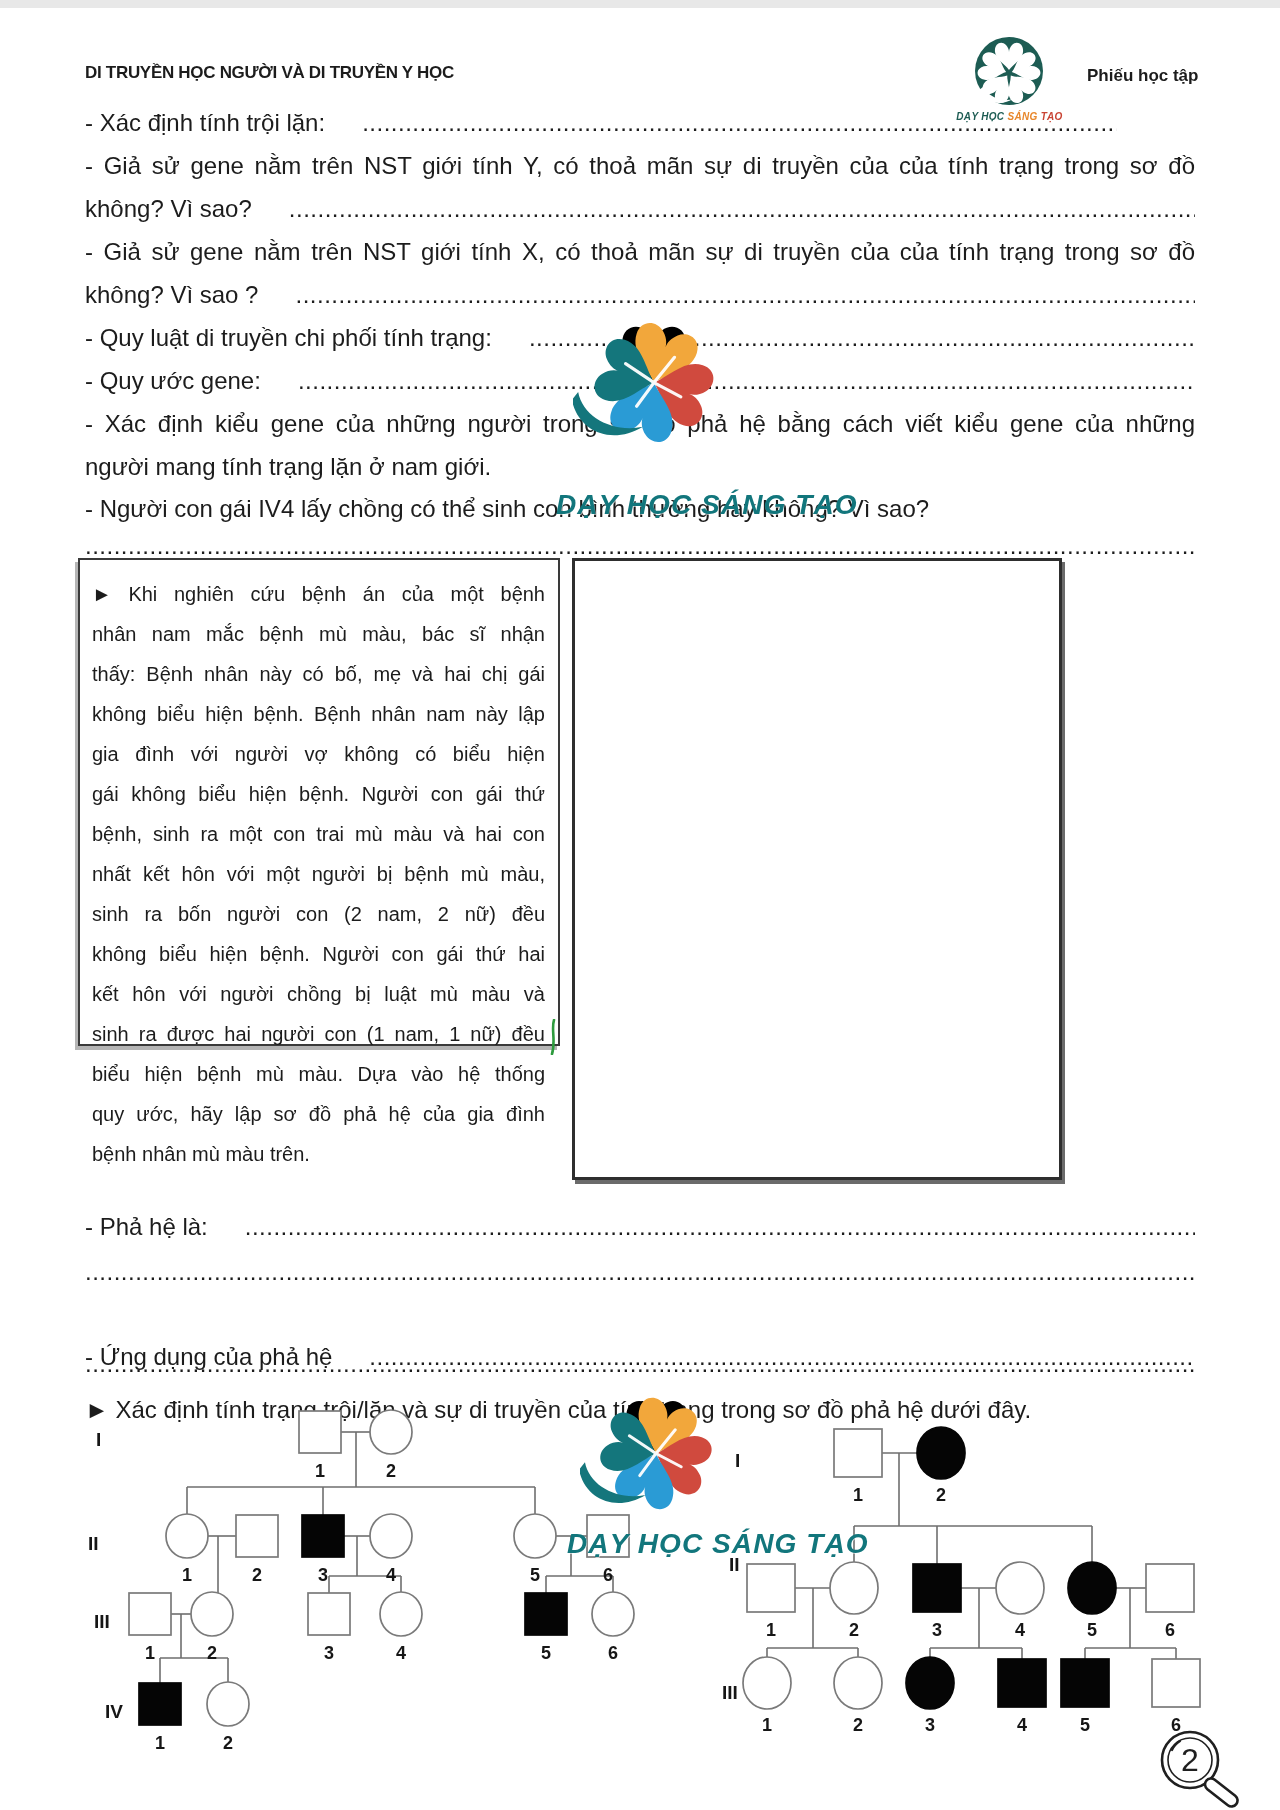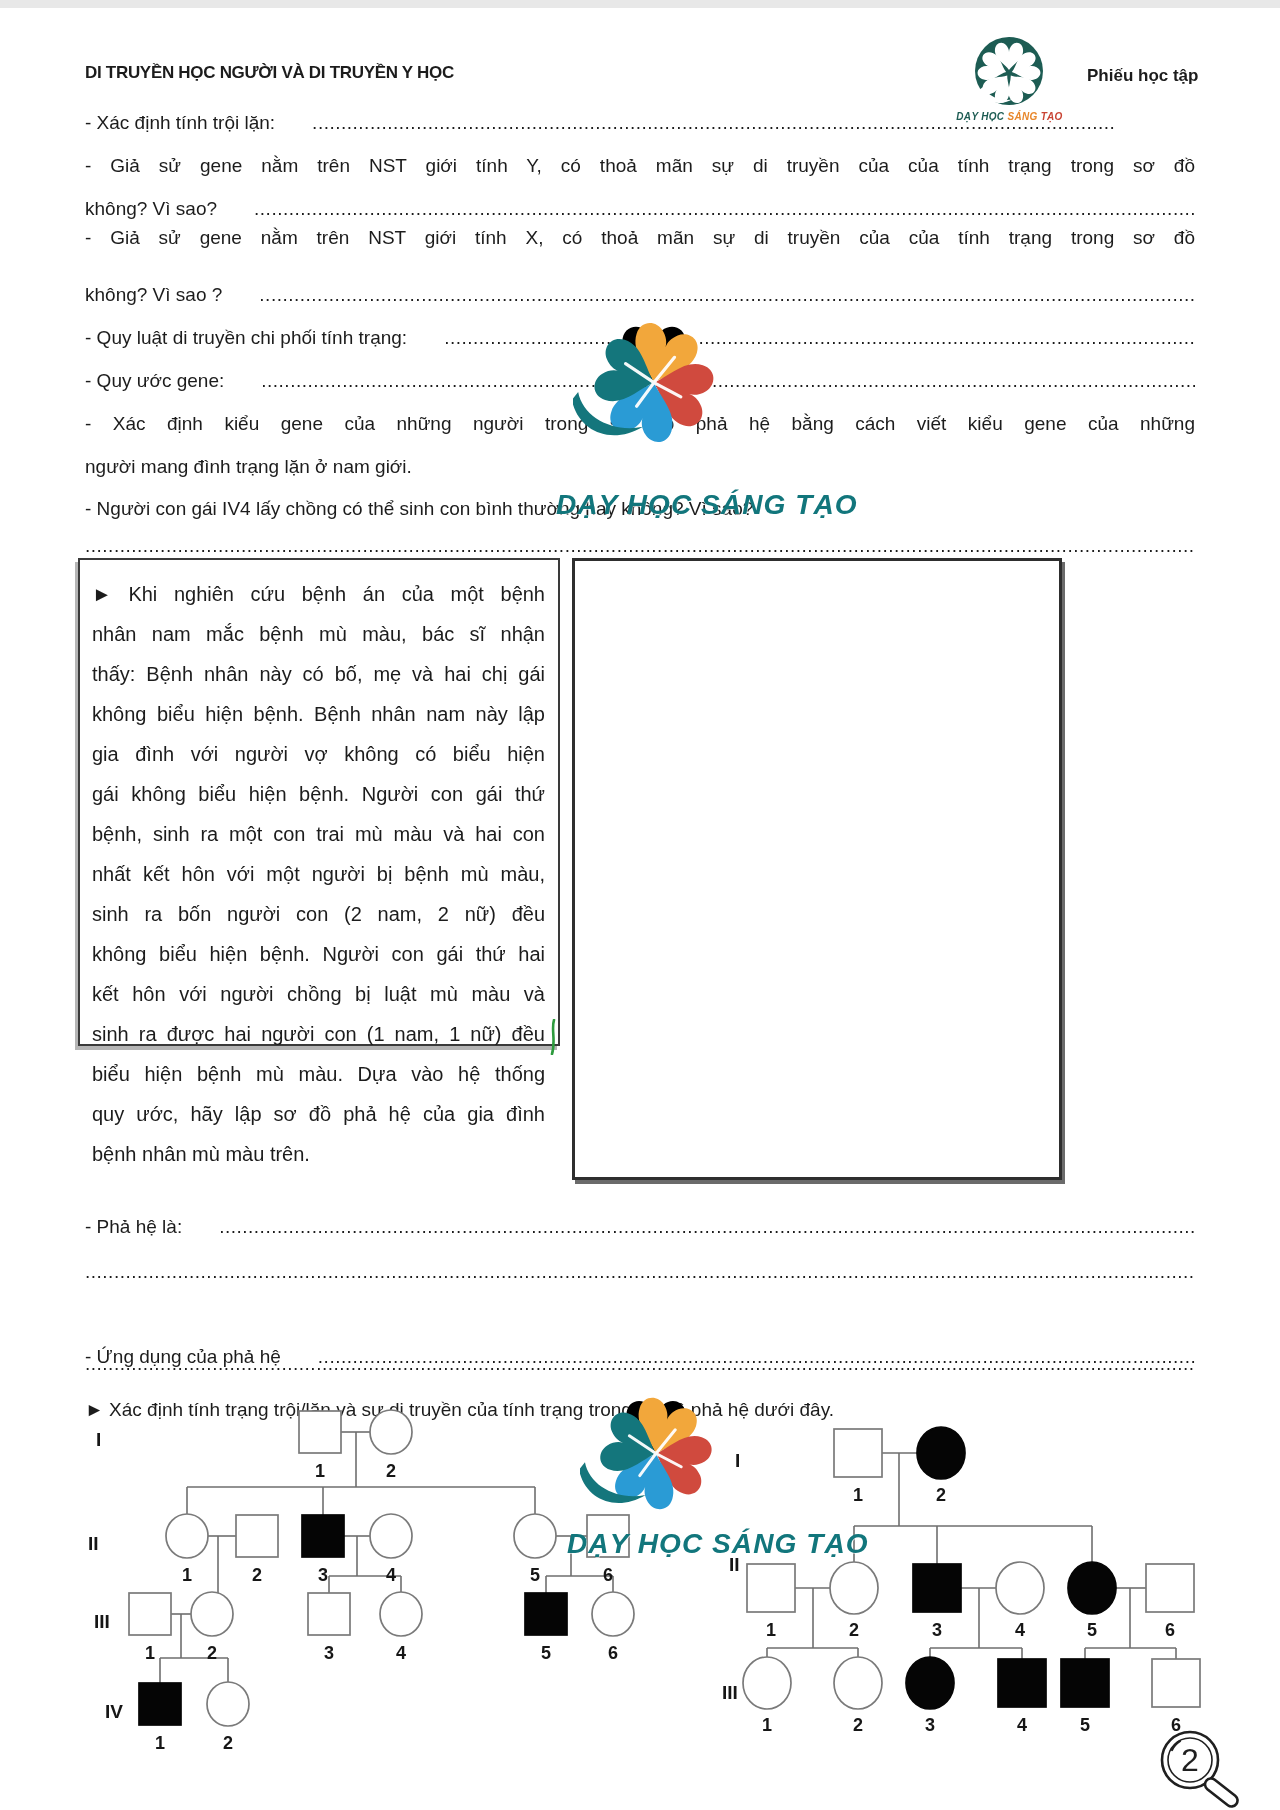--- a/index.html
+++ b/index.html
@@ -6,21 +6,21 @@
   .page{position:relative;width:1280px;height:1810px;background:#ffffff;margin:8px auto;
         font-family:"Liberation Sans",sans-serif;color:#1c1c1c;overflow:hidden;}
   
   .hdr-title{position:absolute;left:85px;top:55px;font-size:17px;font-weight:bold;letter-spacing:-0.3px;}
   .hdr-sheet{position:absolute;left:1087px;top:58px;font-size:17px;font-weight:bold;}
   .logo{position:absolute;left:969px;top:26px;width:80px;height:78px;}
   .logo-caption{position:absolute;left:952px;top:103px;width:115px;text-align:center;
                 font-size:10px;font-weight:bold;font-style:italic;letter-spacing:0.3px;white-space:nowrap;}
   .cap-teal{color:#1D5C53;} .cap-orange{color:#E8872B;} .cap-red{color:#C94434;}
   
-  .tline{position:absolute;left:85px;width:1110px;font-size:19px;line-height:28px;display:flex;overflow:hidden;gap:37px;}
+  .tline{position:absolute;left:85px;width:1110px;font-size:24px;line-height:28px;display:flex;overflow:hidden;gap:37px;}
   .tline .lbl{white-space:nowrap;}
   .dots{flex:1 1 auto;overflow:hidden;white-space:nowrap;letter-spacing:0.5px;color:#1c1c1c;}
   .just{display:block;text-align:justify;text-align-last:justify;white-space:normal;}
   .plain{display:block;white-space:nowrap;}
   
   .case-box{position:absolute;left:78px;top:550px;width:482px;height:488px;box-sizing:border-box;
             border:2px solid #3a3a3a;box-shadow:-3px 4px 0 rgba(120,120,120,0.55);background:#fff;
             padding:14px 13px 0 12px;}
   .case-line{font-size:20px;line-height:40px;text-align:justify;text-align-last:justify;color:#1c1c1c;}
   .case-line:last-child{text-align-last:left;}
@@ -69,35 +69,35 @@
 
   <div class="tline" style="top:101px;width:1032px">
     <span class="lbl">- Xác định tính trội lặn:</span>
       <span class="dots">....................................................................................................................................................................................................................................................................................................................................................................................................................................</span>
   </div>
   <div class="tline just" style="top:144px">- Giả sử gene nằm trên NST giới tính Y, có thoả mãn sự di truyền của của tính trạng trong sơ đồ</div>
   <div class="tline" style="top:187px">
     <span class="lbl">không? Vì sao?</span>
       <span class="dots">....................................................................................................................................................................................................................................................................................................................................................................................................................................</span>
   </div>
-  <div class="tline just" style="top:216px">- Giả sử gene nằm trên NST giới tính X, có thoả mãn sự di truyền của của tính trạng trong sơ đồ</div>
+  <div class="tline just" style="top:230px">- Giả sử gene nằm trên NST giới tính X, có thoả mãn sự di truyền của của tính trạng trong sơ đồ</div>
   <div class="tline" style="top:273px">
     <span class="lbl">không? Vì sao ?</span>
       <span class="dots">....................................................................................................................................................................................................................................................................................................................................................................................................................................</span>
   </div>
   <div class="tline" style="top:316px">
     <span class="lbl">- Quy luật di truyền chi phối tính trạng:</span>
       <span class="dots">....................................................................................................................................................................................................................................................................................................................................................................................................................................</span>
   </div>
   <div class="tline" style="top:359px">
     <span class="lbl">- Quy ước gene:</span>
       <span class="dots">....................................................................................................................................................................................................................................................................................................................................................................................................................................</span>
   </div>
   <div class="tline just" style="top:402px">- Xác định kiểu gene của những người trong sơ đồ phả hệ bằng cách viết kiểu gene của những</div>
-  <div class="tline plain" style="top:445px">người mang đình trạng lặn ở nam giới.</div>
+  <div class="tline plain" style="top:445px">người mang tính trạng lặn ở nam giới.</div>
   <div class="tline plain" style="top:487px">- Người con gái IV4 lấy chồng có thể sinh con bình thường hay không? Vì sao?</div>
   <div class="tline" style="top:524px">
     <span class="dots">....................................................................................................................................................................................................................................................................................................................................................................................................................................</span>
   </div>
 
   <div class="case-box">
       <div class="case-line">► Khi nghiên cứu bệnh án của một bệnh</div>
       <div class="case-line">nhân nam mắc bệnh mù màu, bác sĩ nhận</div>
       <div class="case-line">thấy: Bệnh nhân này có bố, mẹ và hai chị gái</div>
       <div class="case-line">không biểu hiện bệnh. Bệnh nhân nam này lập</div>

